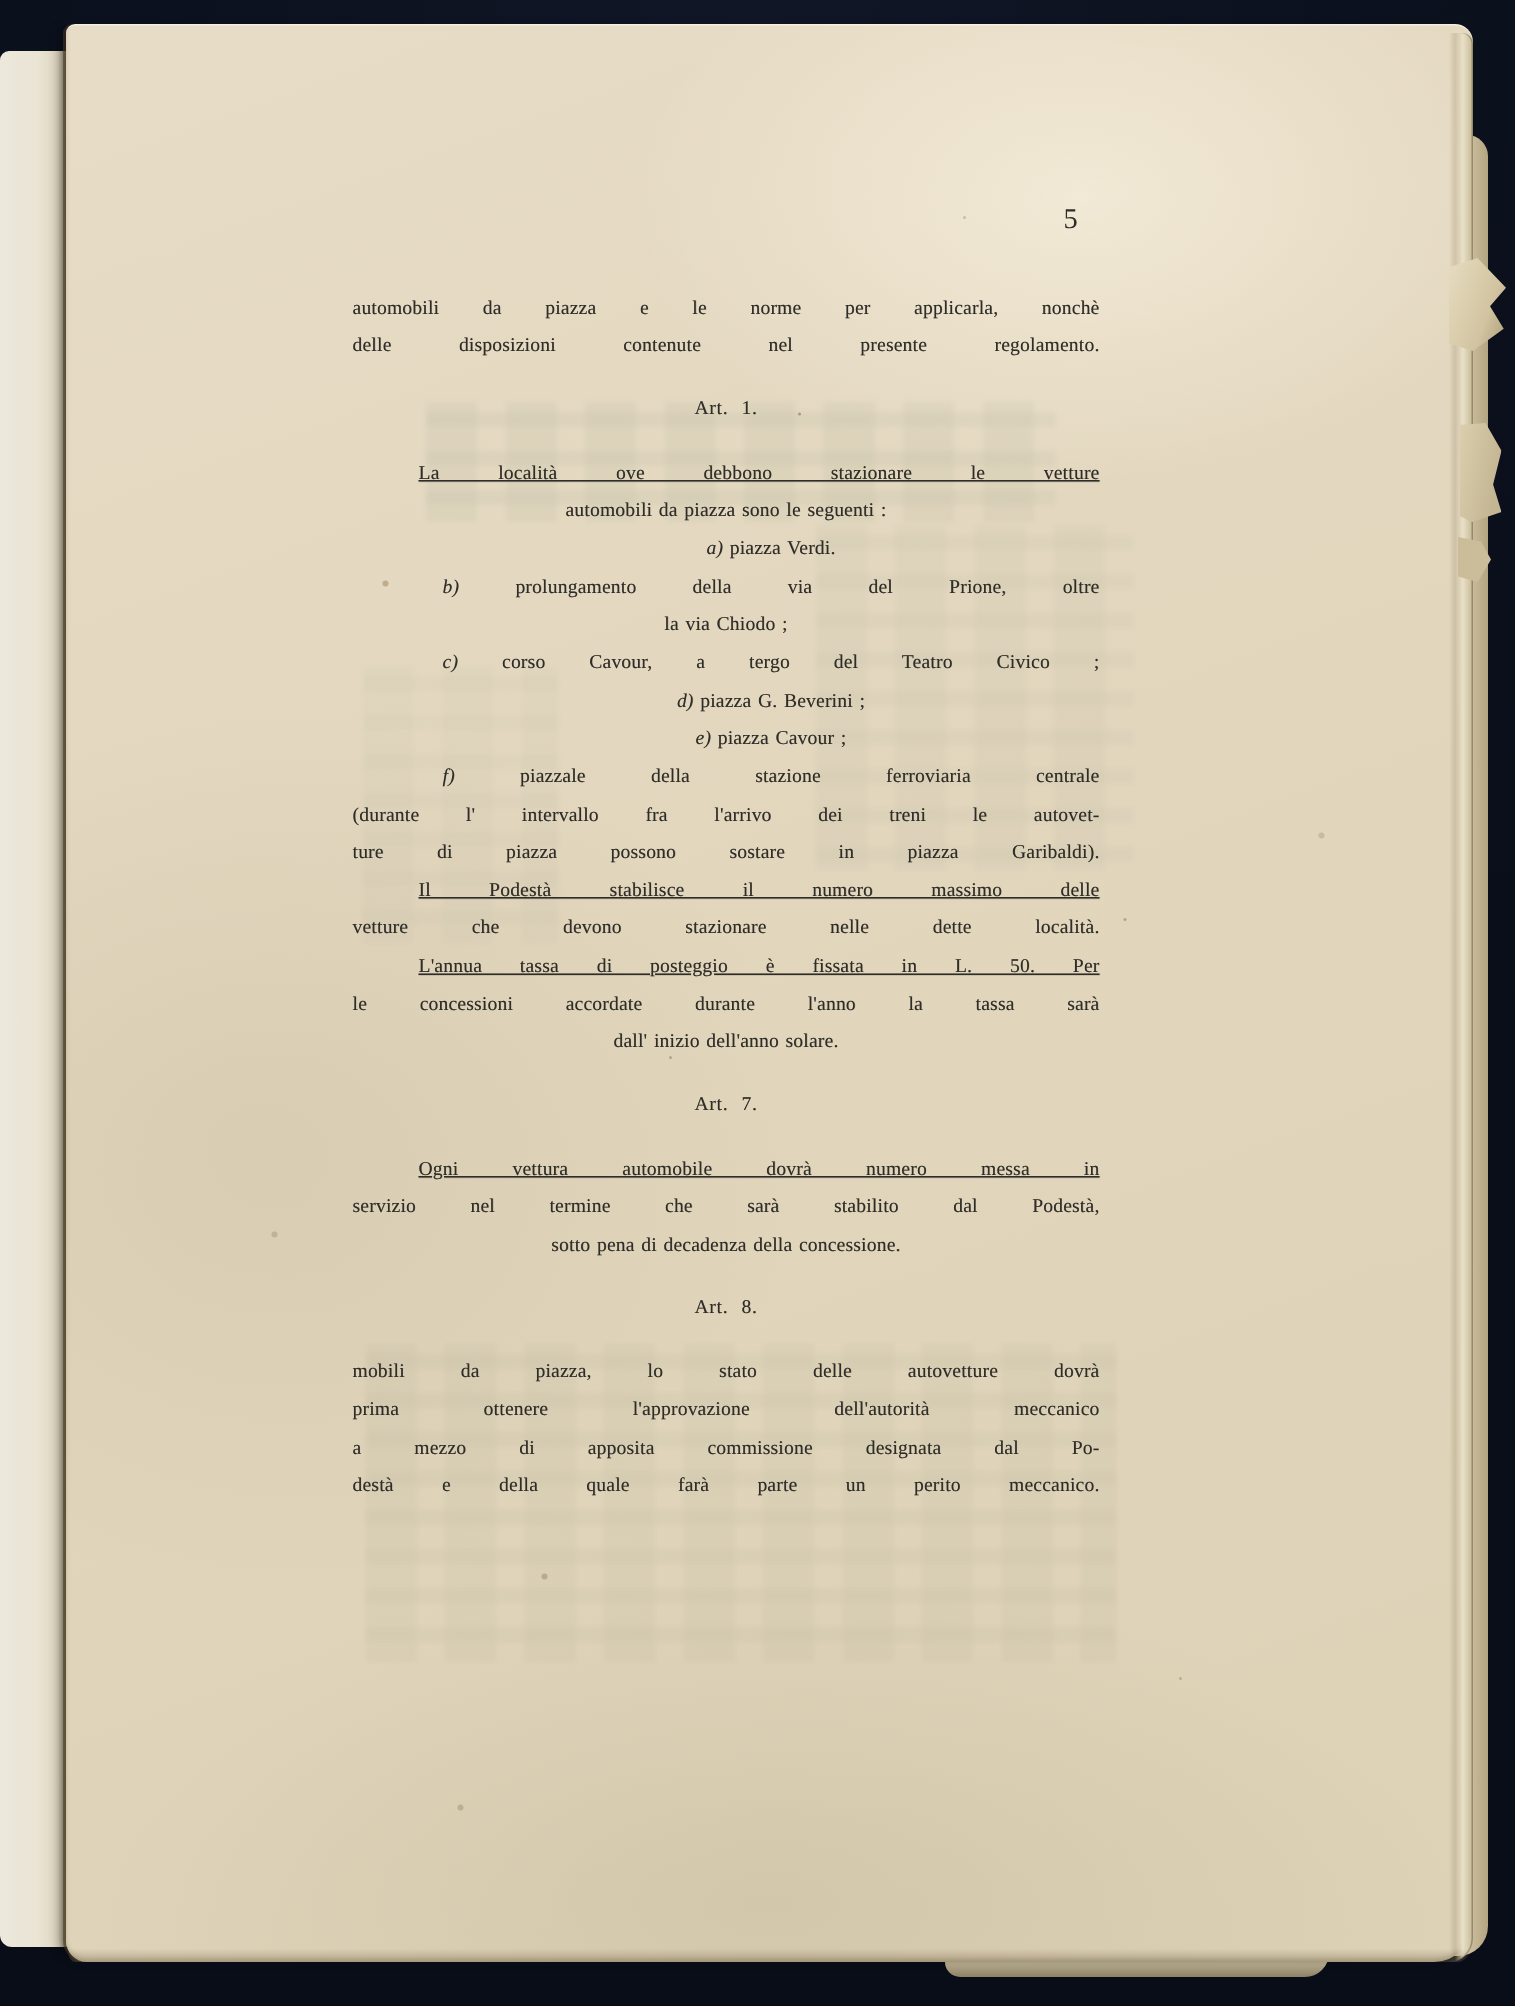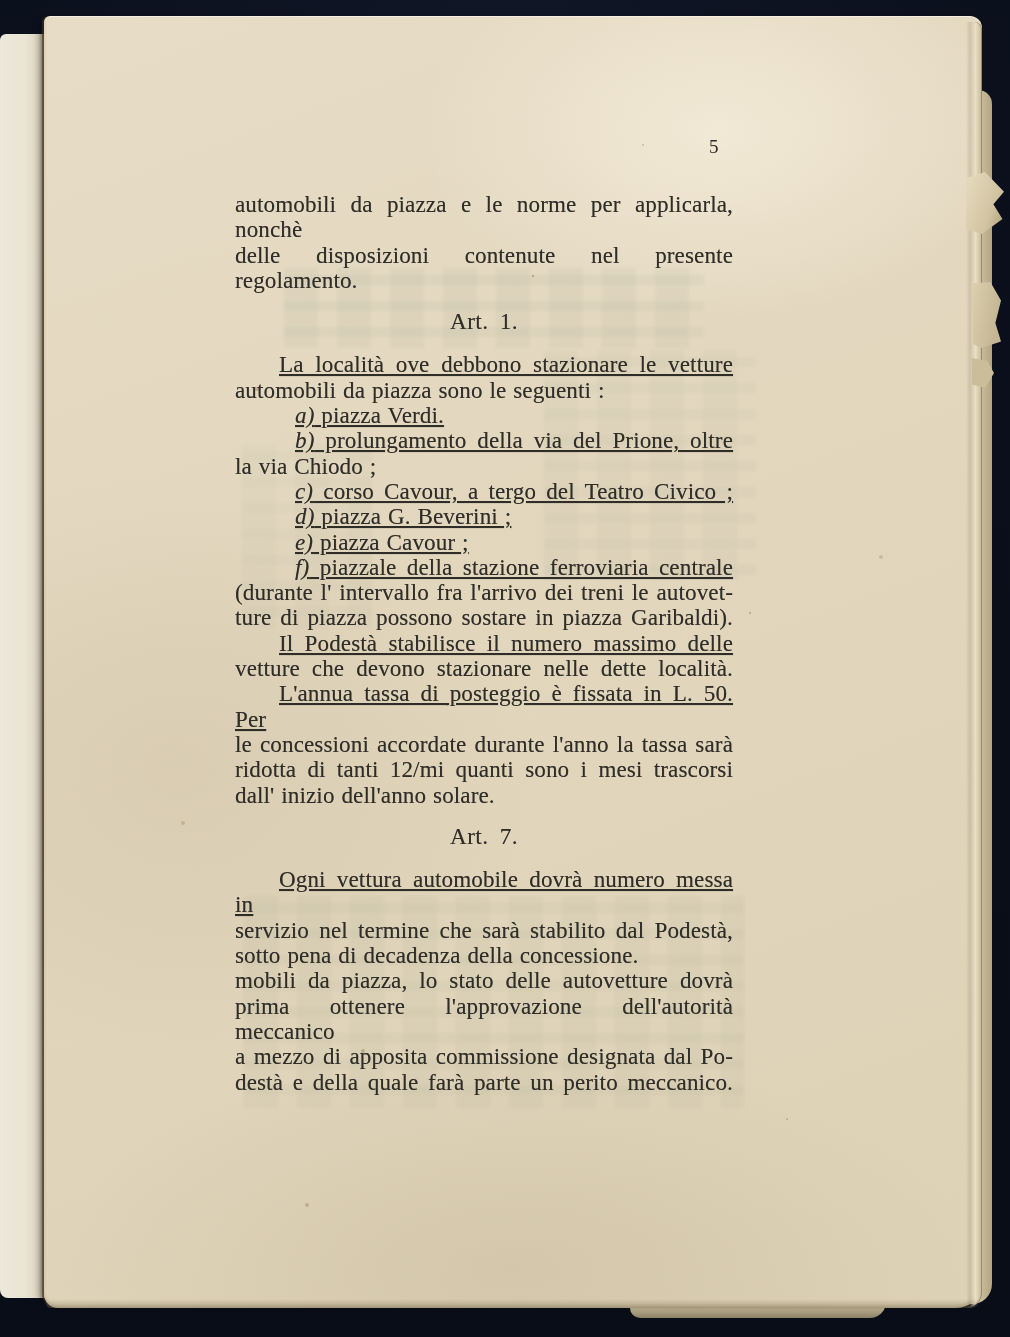--- a/index.html
+++ b/index.html
@@ -94,29 +94,29 @@
       262px 1188px 0 1px rgba(140,118,82,.35),
       742px 1102px 0 0 rgba(140,118,82,.4);}
   
   .pagenum{
     position:absolute;left:191px;top:120px;width:498px;
     text-align:right;padding-right:14px;box-sizing:border-box;
     font-size:19px;color:#2e2c27;letter-spacing:.5px;
   }
   .text-col{
     position:absolute;left:191px;top:176px;width:498px;
-    font-size:23px;line-height:25.3px;color:#2f2d28;
+    font-size:13px;line-height:25.3px;color:#2f2d28;
     letter-spacing:.15px;word-spacing:1px;
     text-shadow:.2px .2px .4px rgba(47,45,40,.45);
   }
   .para{margin:0;}
-  .line{text-align:left;}
+  .line{text-align:center;}
   .just{text-align:justify;text-align-last:justify;}
   .ind1{text-indent:44px;text-decoration:underline;}
-  .ind2{text-indent:60px;text-decoration:underline;}
+  .ind2{text-indent:60px;}
   .heading{text-align:center;margin:16px 0 18px;word-spacing:5px;letter-spacing:.5px;}
   i.itm{font-style:italic;}
 </style>
 </head>
 <body>
 
 <div class="stage">
 
   <div class="underpage-left"></div>
   <div class="backpage-right"></div>
@@ -151,29 +151,29 @@
           <div class="line ind0 just">(durante l' intervallo fra l'arrivo dei treni le autovet-</div>
           <div class="line ind0 just">ture di piazza possono sostare in piazza Garibaldi).</div>
         </div>
         <div class="para">
           <div class="line ind1 just">Il Podestà stabilisce il numero massimo delle</div>
           <div class="line ind0 just">vetture che devono stazionare nelle dette località.</div>
         </div>
         <div class="para">
           <div class="line ind1 just">L'annua tassa di posteggio è fissata in L. 50. Per</div>
           <div class="line ind0 just">le concessioni accordate durante l'anno la tassa sarà</div>
-          <div class="line ind0 just">ridotta di tanti 12/mi quanti sono i mesi trascorsi</div>
           <div class="line ind0">dall' inizio dell'anno solare.</div>
         </div>
         <div class="heading">Art. 7.</div>
         <div class="para">
           <div class="line ind1 just">Ogni vettura automobile dovrà numero messa in</div>
           <div class="line ind0 just">servizio nel termine che sarà stabilito dal Podestà,</div>
           <div class="line ind0">sotto pena di decadenza della concessione.</div>
         </div>
+        <div class="heading">Art. 8.</div>
         <div class="para">
           <div class="line ind0 just">mobili da piazza, lo stato delle autovetture dovrà</div>
           <div class="line ind0 just">prima ottenere l'approvazione dell'autorità meccanico</div>
           <div class="line ind0 just">a mezzo di apposita commissione designata dal Po-</div>
           <div class="line ind0 just">destà e della quale farà parte un perito meccanico.</div>
         </div>
       </div>
 
     <div class="fore-edge"></div>
     <div class="bottom-lip"></div>

